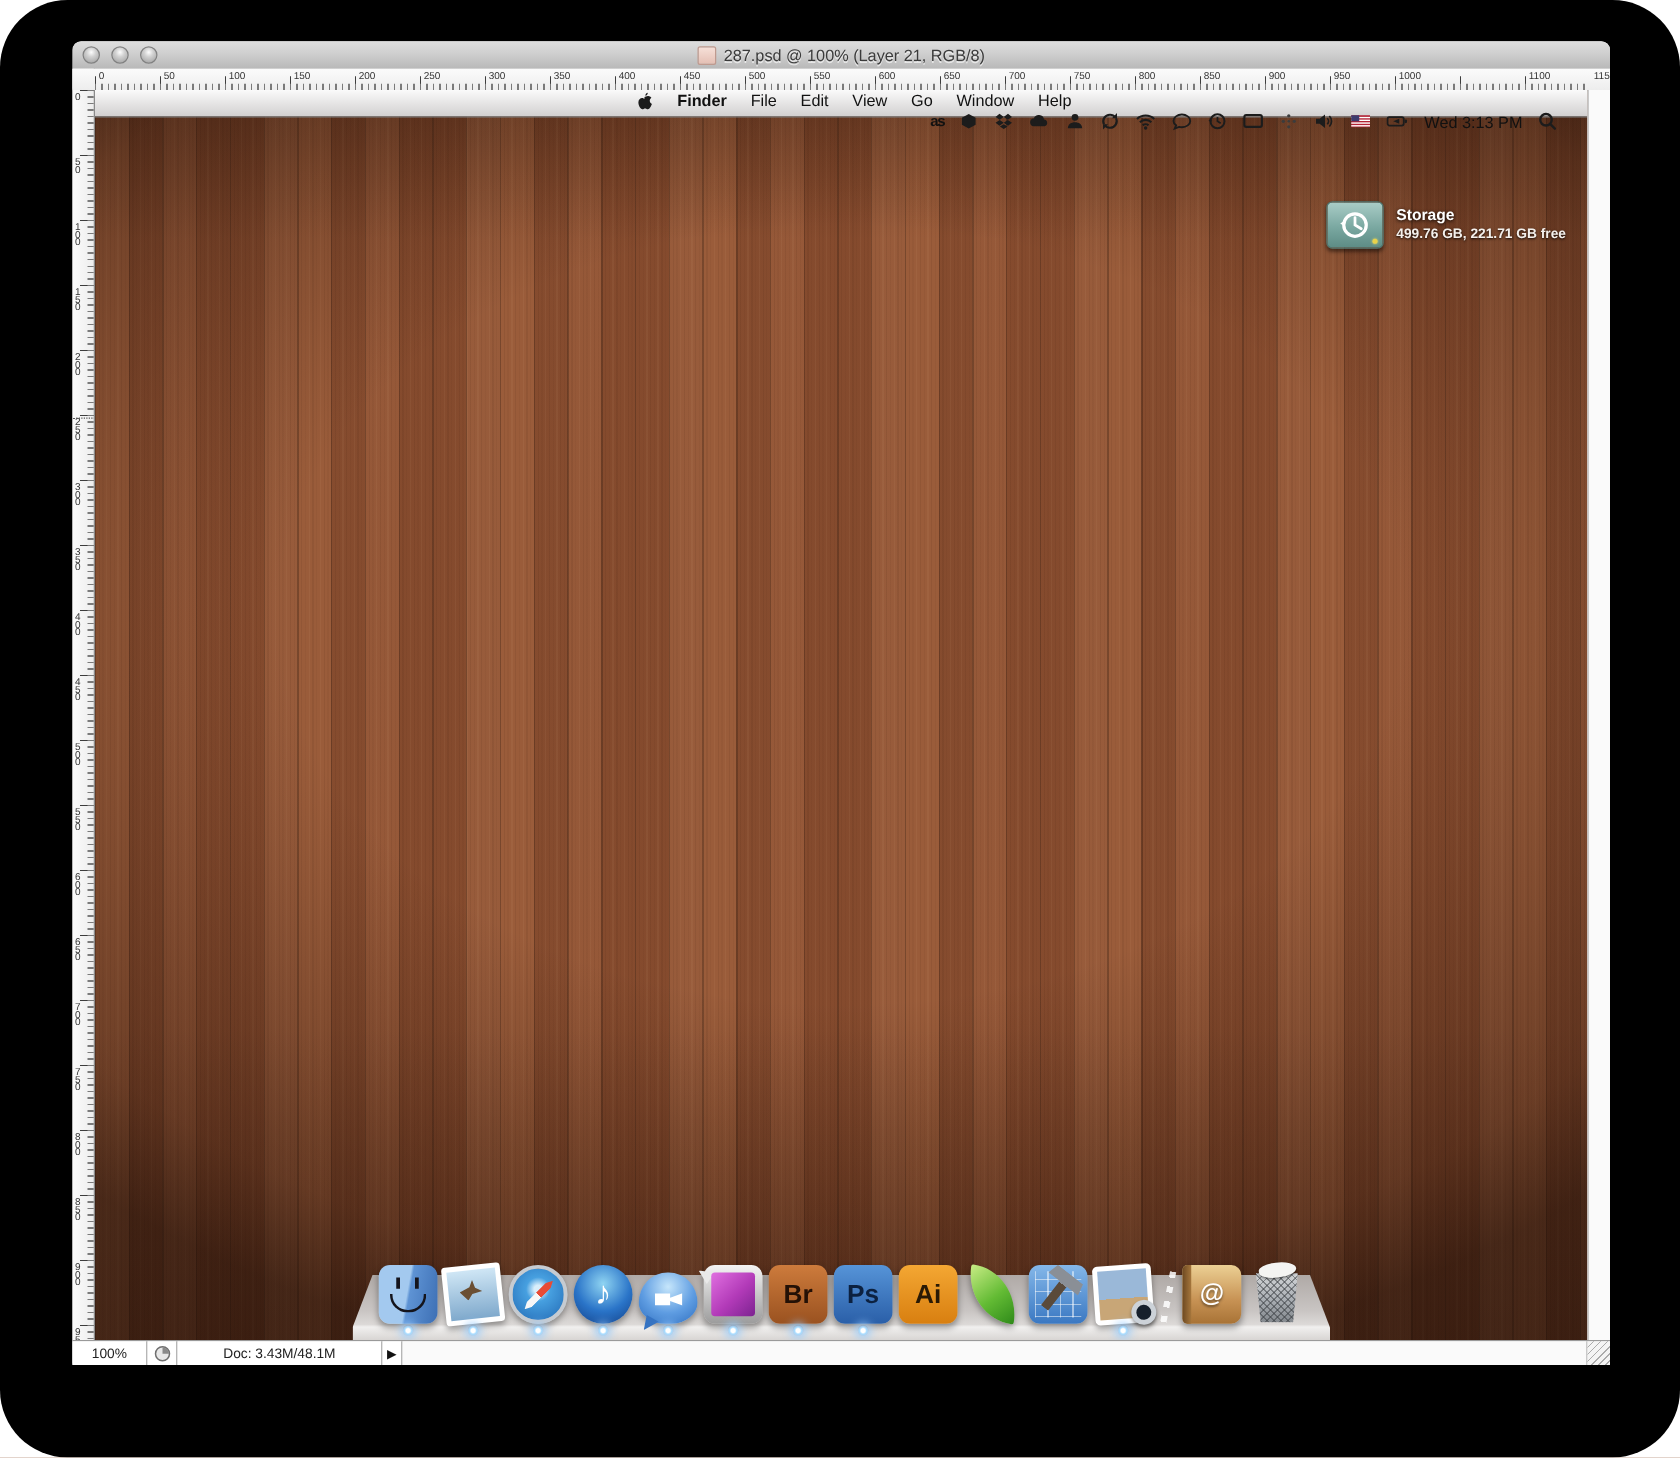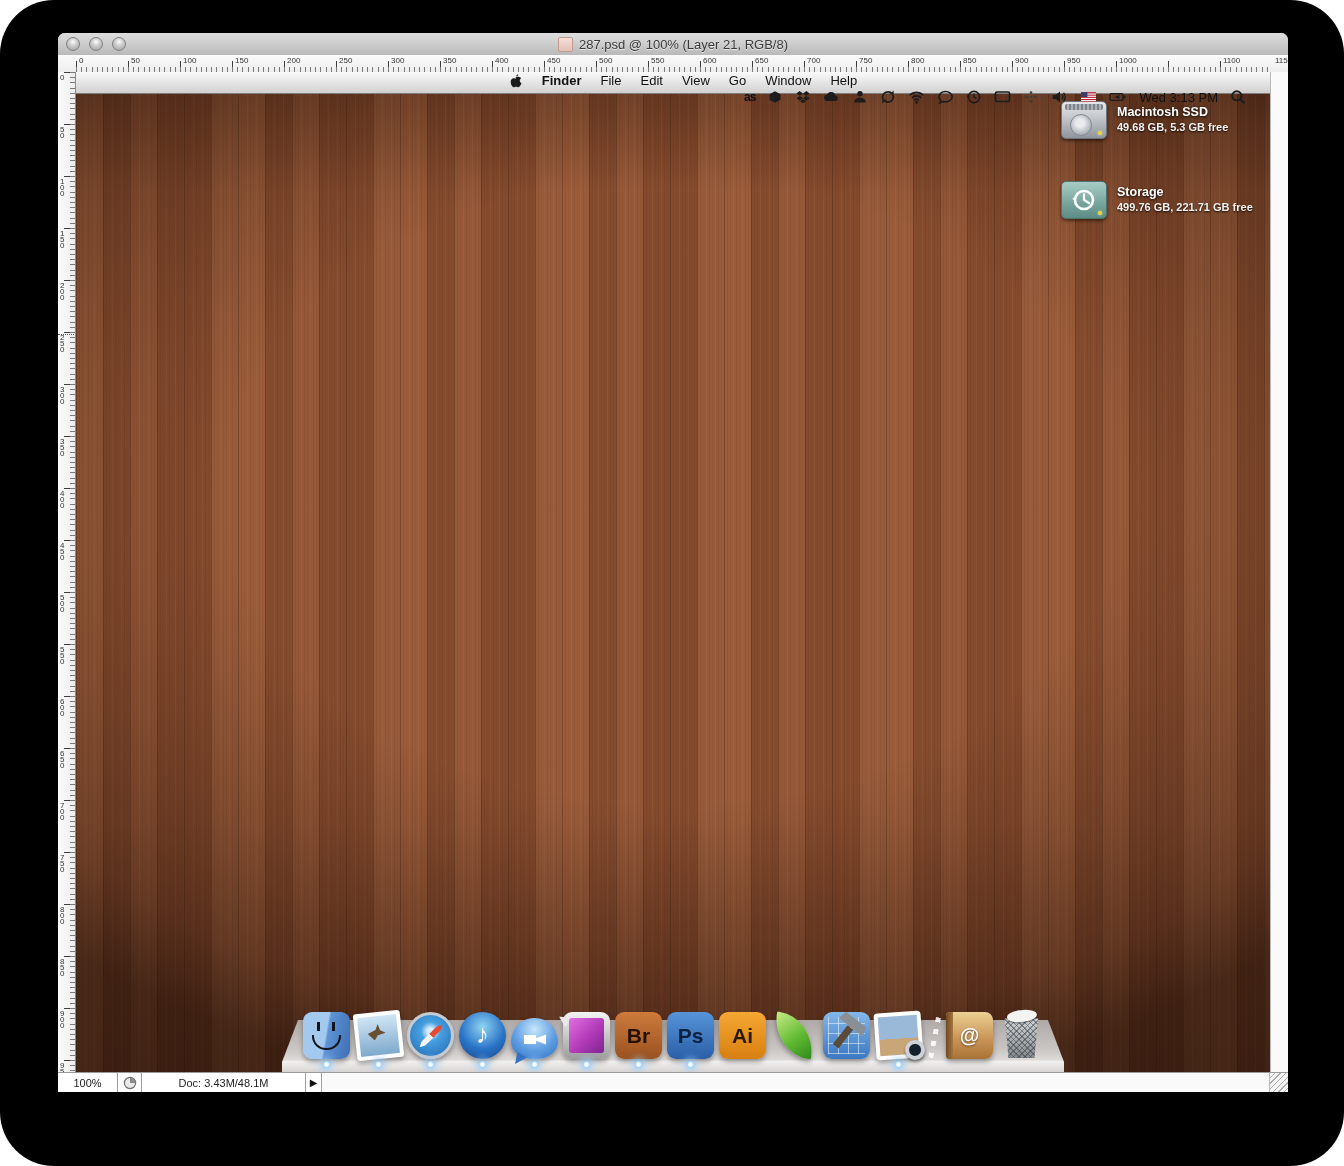--- a/index.html
+++ b/index.html
@@ -232,30 +232,21 @@
         <span class="rv-num" style="top: 835px;">800</span>
         <span class="rv-num" style="top: 887px;">850</span>
         <span class="rv-num" style="top: 939px;">900</span>
         <span class="rv-num" style="top: 991px;">950</span>
       </div>
 
     <div class="canvas">
 
       <div class="vignette"></div>
 
-      <div class="drive-row" style="left:985px;top:29px;">
-        <div class="drive-hdd">
-            <span class="led"></span>
-          </div>
-        <div class="drive-text">
-          <div class="drive-name">Macintosh SSD</div>
-          <div class="drive-info">49.68 GB, 5.3 GB free</div>
-        </div>
-      </div>
-      <div class="drive-row" style="left:985px;top:89px;margin-top:20px;">
+      <div class="drive-row" style="left:985px;top:89px;">
         <div class="drive-tm">
           <svg width="28" height="28" viewBox="0 0 28 28">
             <circle cx="14" cy="14" r="9" fill="none" stroke="#ffffff" stroke-width="2.6"></circle>
             <path d="M14 8v6l5 3" fill="none" stroke="#ffffff" stroke-width="2.2" stroke-linecap="round"></path>
             <path d="M5 11l-2.8 1.8L5.6 15z" fill="#ffffff"></path>
           </svg>
           <span class="led"></span>
         </div>
         <div class="drive-text">
           <div class="drive-name">Storage</div>

